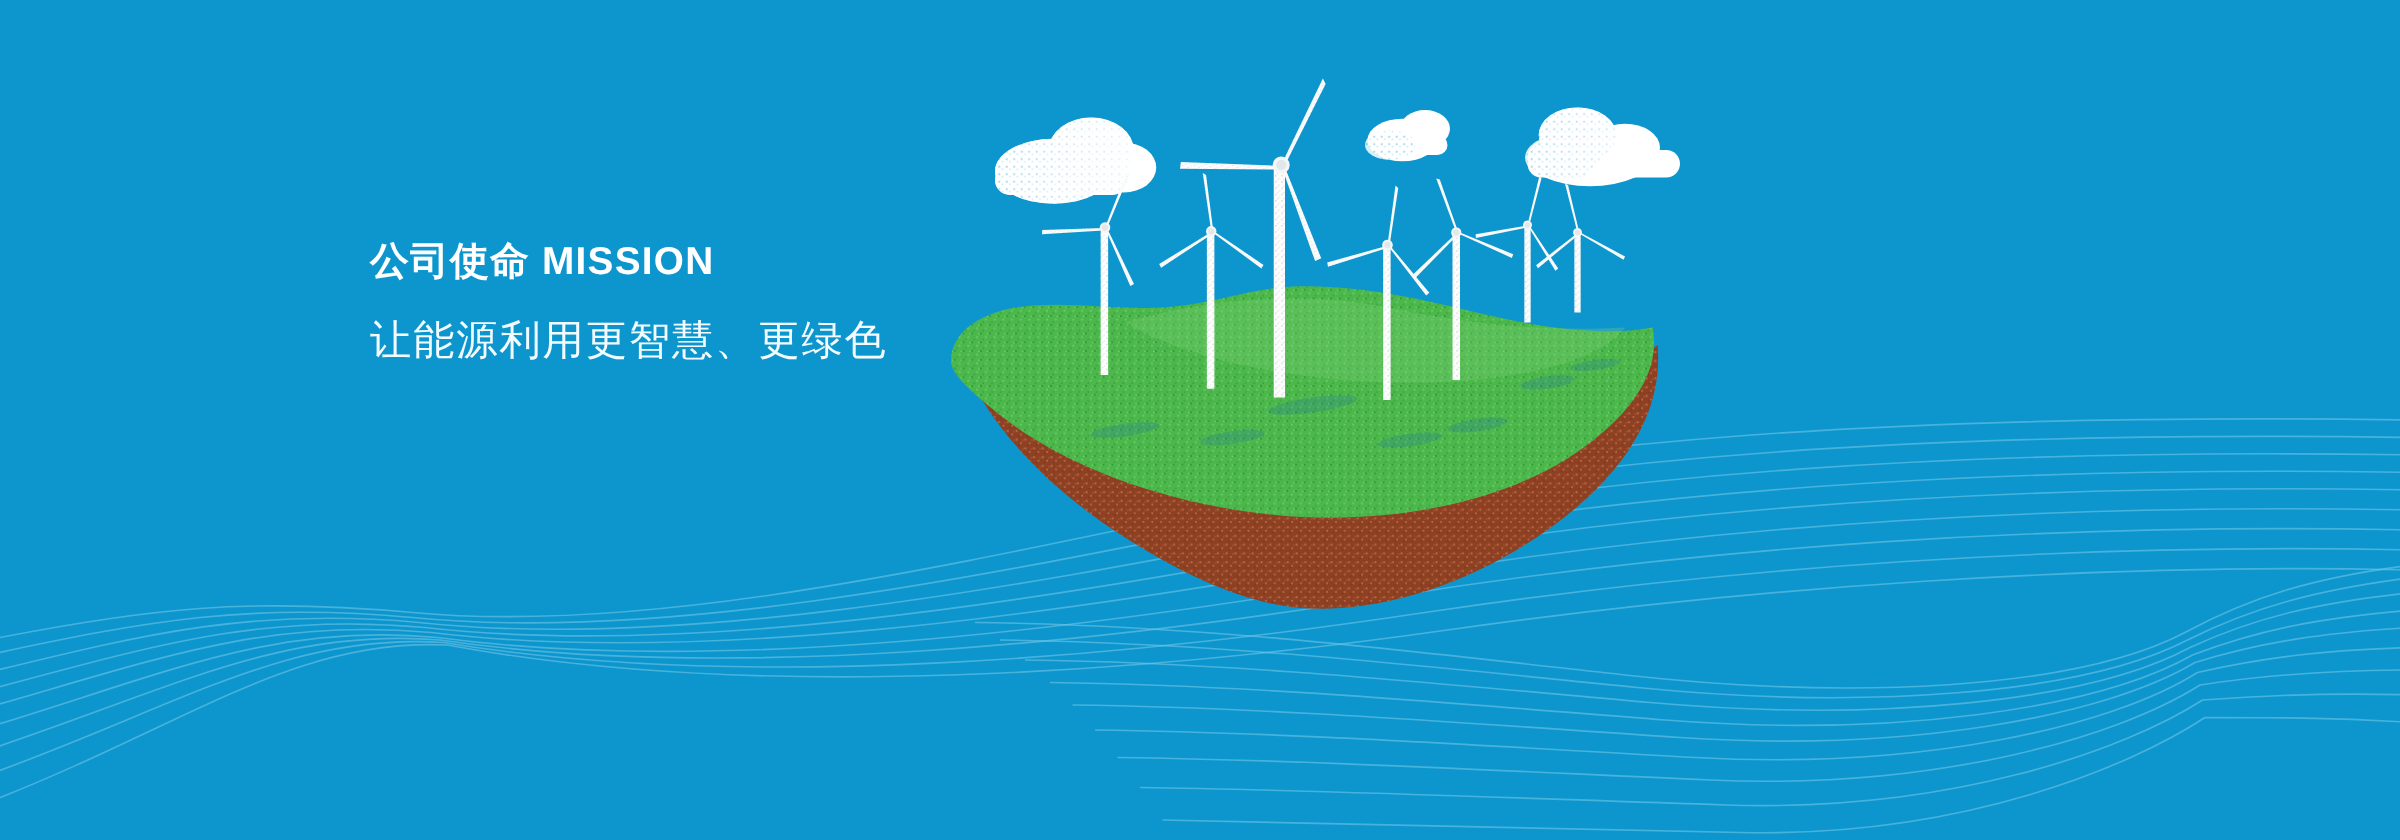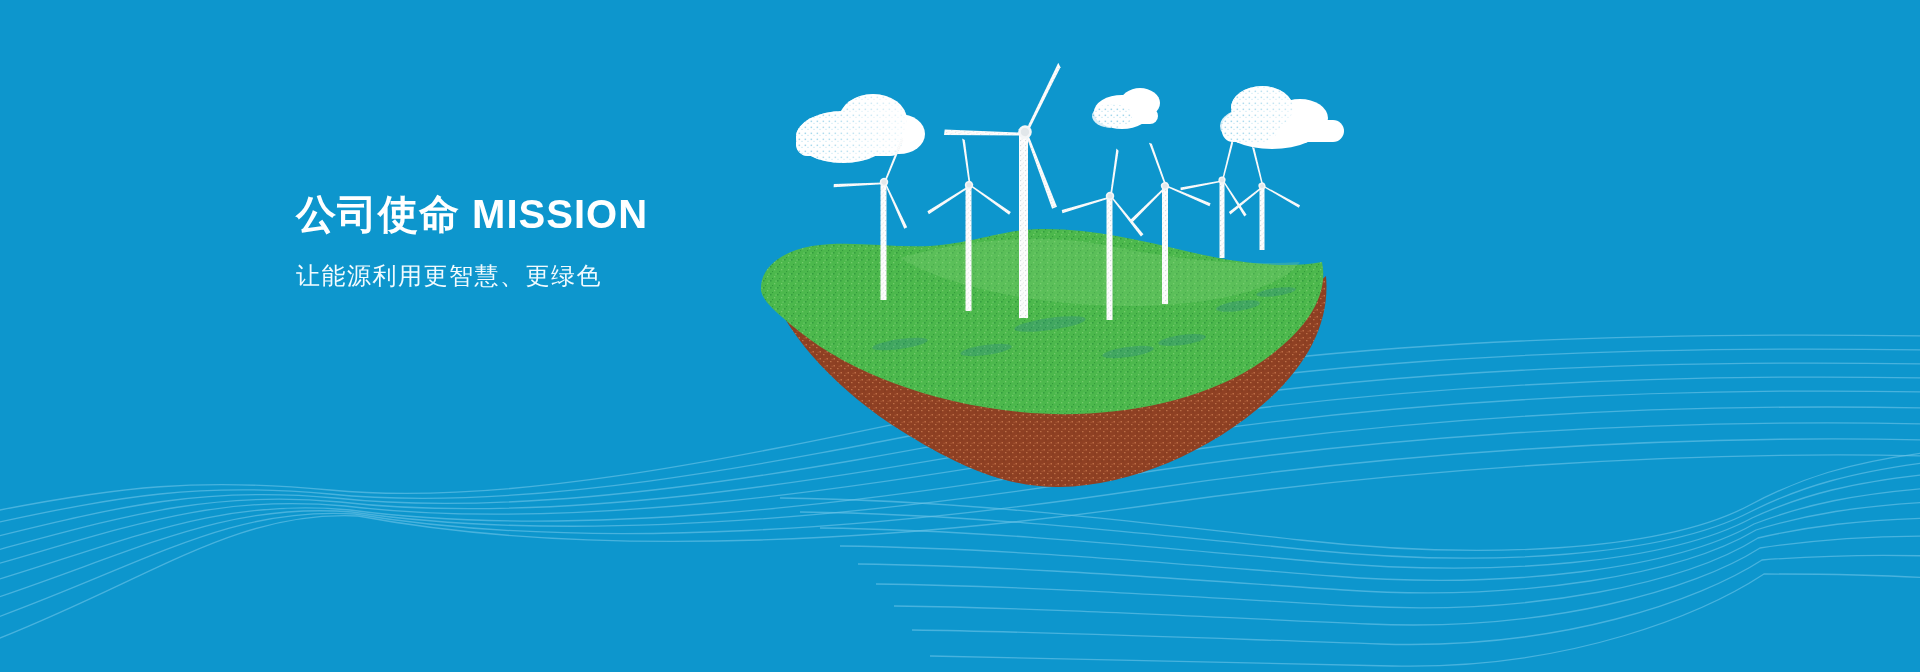--- a/index.html
+++ b/index.html
@@ -17,30 +17,30 @@
   }
   #sky { position:absolute; inset:0; background:#0d96cd; }
   #waves-layer { position:absolute; inset:0; }
   #scene-layer { position:absolute; inset:0; }
   #text-block {
     position:absolute;
     left:296px; top:192px;
     width:700px;
   }
   #headline {
-    font-size:40px;
+    font-size:31px;
     font-weight:bold;
     color:#ffffff;
     letter-spacing:1px;
     line-height:1.1;
     white-space:nowrap;
   }
   #subtitle {
     margin-top:26px;
-    font-size:24px;
+    font-size:33px;
     font-weight:300;
     color:#f2fbff;
     letter-spacing:1.5px;
     line-height:1.2;
     white-space:nowrap;
   }
 </style>
 </head>
 <body>
 

